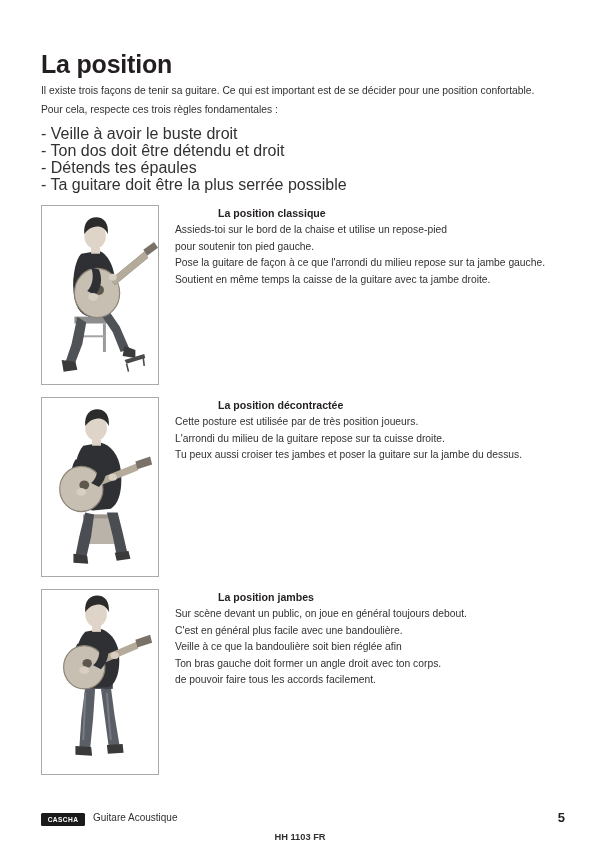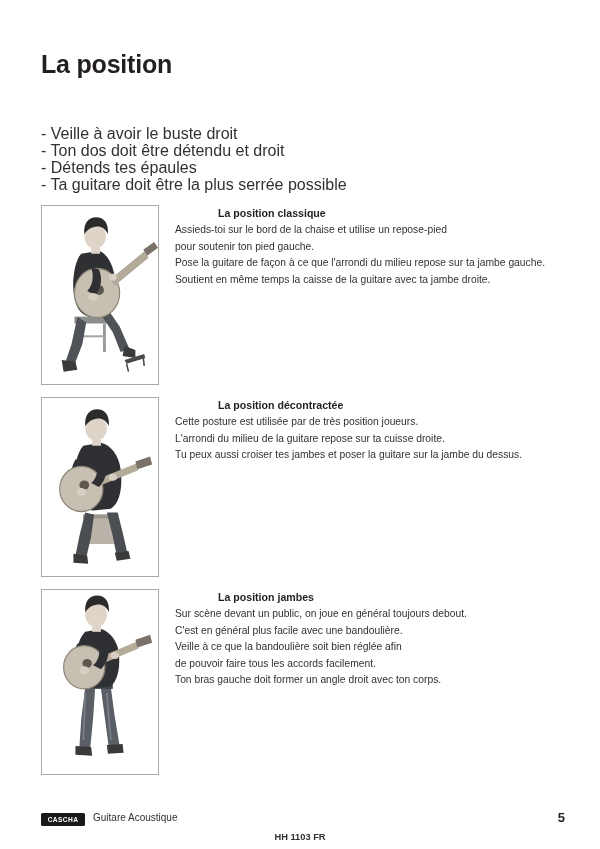--- a/index.html
+++ b/index.html
@@ -151,20 +151,24 @@
     color: #231f20;
   }
 </style>
 </head>
 <body>
 
 <div class="page">
 
   <h1 class="page-title">La position</h1>
 
+  <div class="intro">
+    <div>Il existe trois façons de tenir sa guitare. Ce qui est important est de se décider pour une position confortable.</div>
+    <div>Pour cela, respecte ces trois règles fondamentales :</div>
+  </div>
 
   <div class="rules">
     <div>- Veille à avoir le buste droit</div>
     <div>- Ton dos doit être détendu et droit</div>
     <div>- Détends tes épaules</div>
     <div>- Ta guitare doit être la plus serrée possible</div>
   </div>
 
   <div class="section" id="section-0">
     <div class="photo-frame">
@@ -304,22 +308,22 @@
           <rect x="51" y="36" width="9" height="6" fill="#dfd4c8"></rect>
         </g>
       </svg>
     </div>
     <div class="section-text">
       <div class="section-heading">La position jambes</div>
       <div class="section-body">
         <div>Sur scène devant un public, on joue en général toujours debout.</div>
         <div>C'est en général plus facile avec une bandoulière.</div>
         <div>Veille à ce que la bandoulière soit bien réglée afin</div>
+        <div>Ton bras gauche doit former un angle droit avec ton corps.</div>
         <div>de pouvoir faire tous les accords facilement.</div>
-        <div>Ton bras gauche doit former un angle droit avec ton corps.</div>
       </div>
     </div>
   </div>
 
   <div class="footer">
     <div class="logo">CASCHA</div>
     <div class="footer-book">Guitare Acoustique</div>
     <div class="footer-code">HH 1103 FR</div>
     <div class="footer-page">5</div>
   </div>

